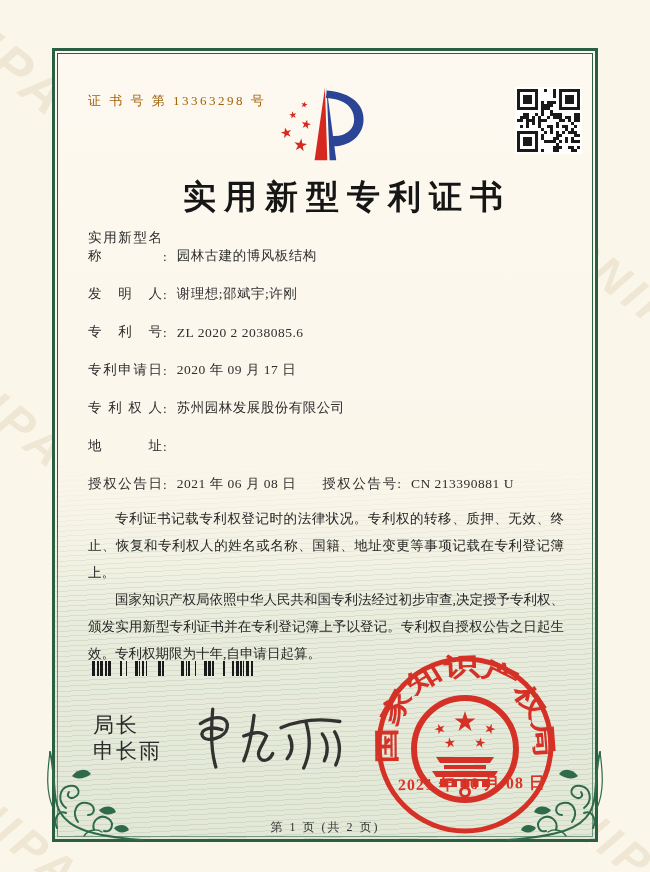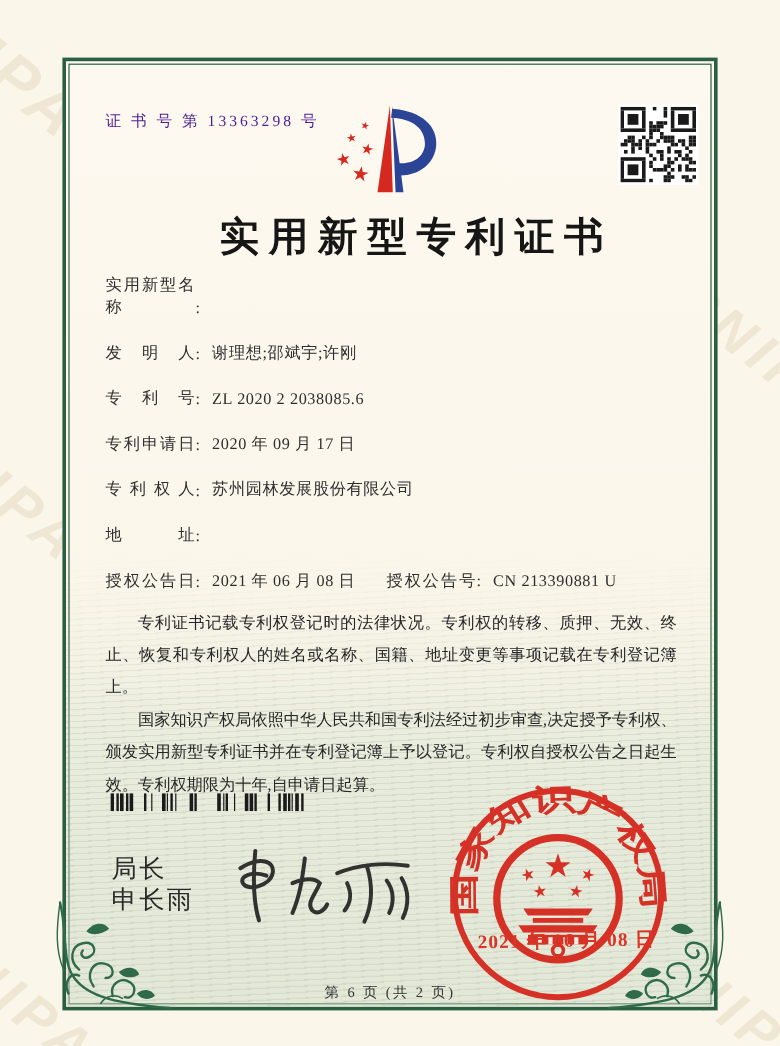--- a/index.html
+++ b/index.html
@@ -51,21 +51,21 @@
     mask-image:linear-gradient(180deg,transparent 0,#000 38%);
   }
   
   .ornament{position:absolute;width:100px;height:100px;z-index:3;}
   .orn-bl{left:44px;top:748px;}
   .orn-br{left:506px;top:748px;transform:scaleX(-1);}
 
   
   .cert-no{
     position:absolute;left:88px;top:92px;
-    font-size:13px;letter-spacing:2.5px;color:#4c1d95;z-index:4;
+    font-size:13px;letter-spacing:2.5px;color:#a16207;z-index:4;
   }
   .logo{position:absolute;left:272px;top:84px;z-index:4;}
   .qr{position:absolute;left:515px;top:87px;z-index:4;background:#fff;padding:2px;}
   .title{
     position:absolute;left:0;right:0;top:175px;
     text-align:center;font-size:33px;font-weight:bold;color:#161616;
     letter-spacing:8px;z-index:4;margin-left:44px;
   }
 
   
@@ -308,20 +308,21 @@
     <rect x="60" y="51" width="3" height="3" fill="#1a1a1a"></rect>
     <rect x="60" y="57" width="3" height="3" fill="#1a1a1a"></rect>
   </svg>
 
 <div class="title">实用新型专利证书</div>
 
 <div class="fields">
   <div class="field-row">
     <span class="f-label">实用新型名称</span>
       <span class="f-colon">:</span>
+    <span class="f-value">园林古建的博风板结构</span>
   </div>
   <div class="field-row">
     <span class="f-label">发明人</span>
       <span class="f-colon">:</span>
     <span class="f-value">谢理想;邵斌宇;许刚</span>
   </div>
   <div class="field-row">
     <span class="f-label">专利号</span>
       <span class="f-colon">:</span>
     <span class="f-value">ZL 2020 2 2038085.6</span>
@@ -428,13 +429,13 @@
     <rect x="-25" y="30" width="50" height="8"></rect>
     <rect x="-17" y="32" width="3.5" height="6" fill="#f6f1e4"></rect>
     <rect x="-8" y="32" width="3.5" height="6" fill="#f6f1e4"></rect>
     <rect x="4.5" y="32" width="3.5" height="6" fill="#f6f1e4"></rect>
     <rect x="13.5" y="32" width="3.5" height="6" fill="#f6f1e4"></rect>
     <circle cy="43" r="4.5" fill="none" stroke="#d5281e" stroke-width="3"></circle>
   </g>
 </svg>
 <div class="seal-date">2021 年 06 月 08 日</div>
 
-<div class="footer">第 6 页 (共 2 页)</div>
+<div class="footer">第 1 页 (共 2 页)</div>
 
 </body></html>

